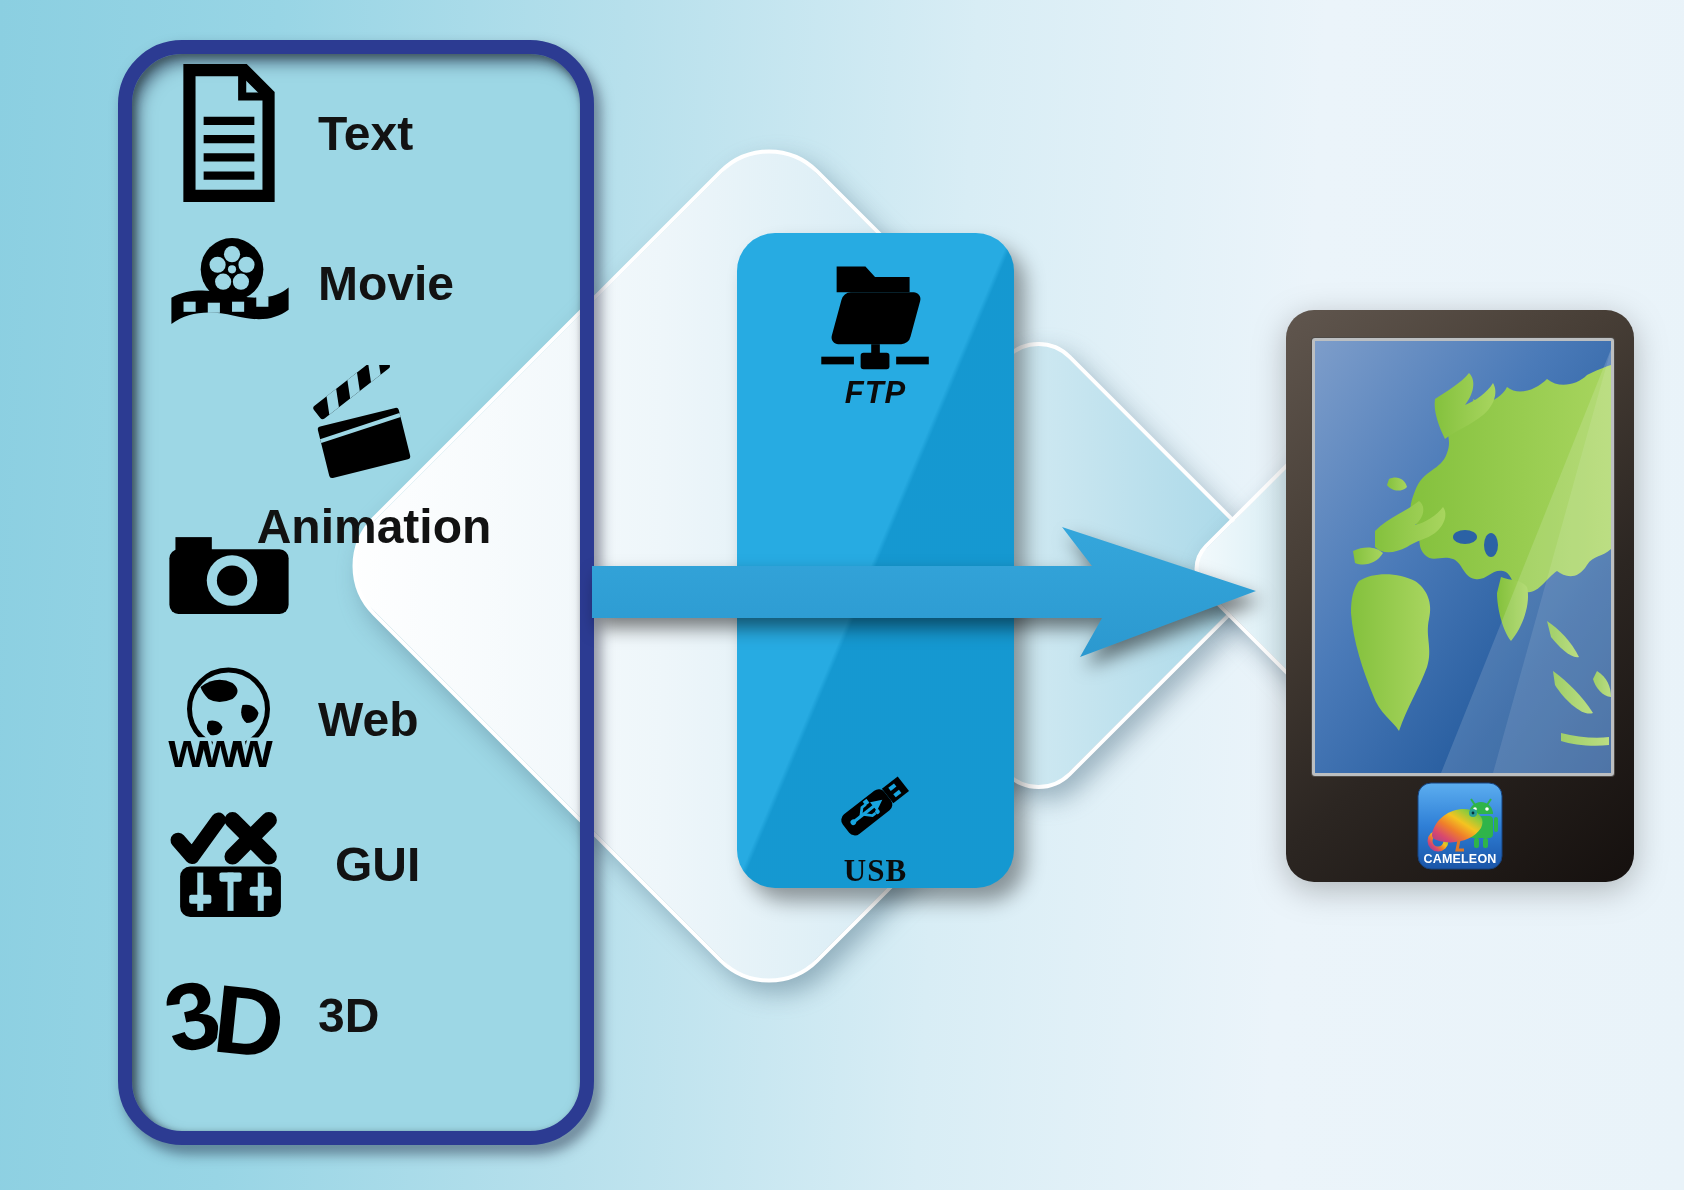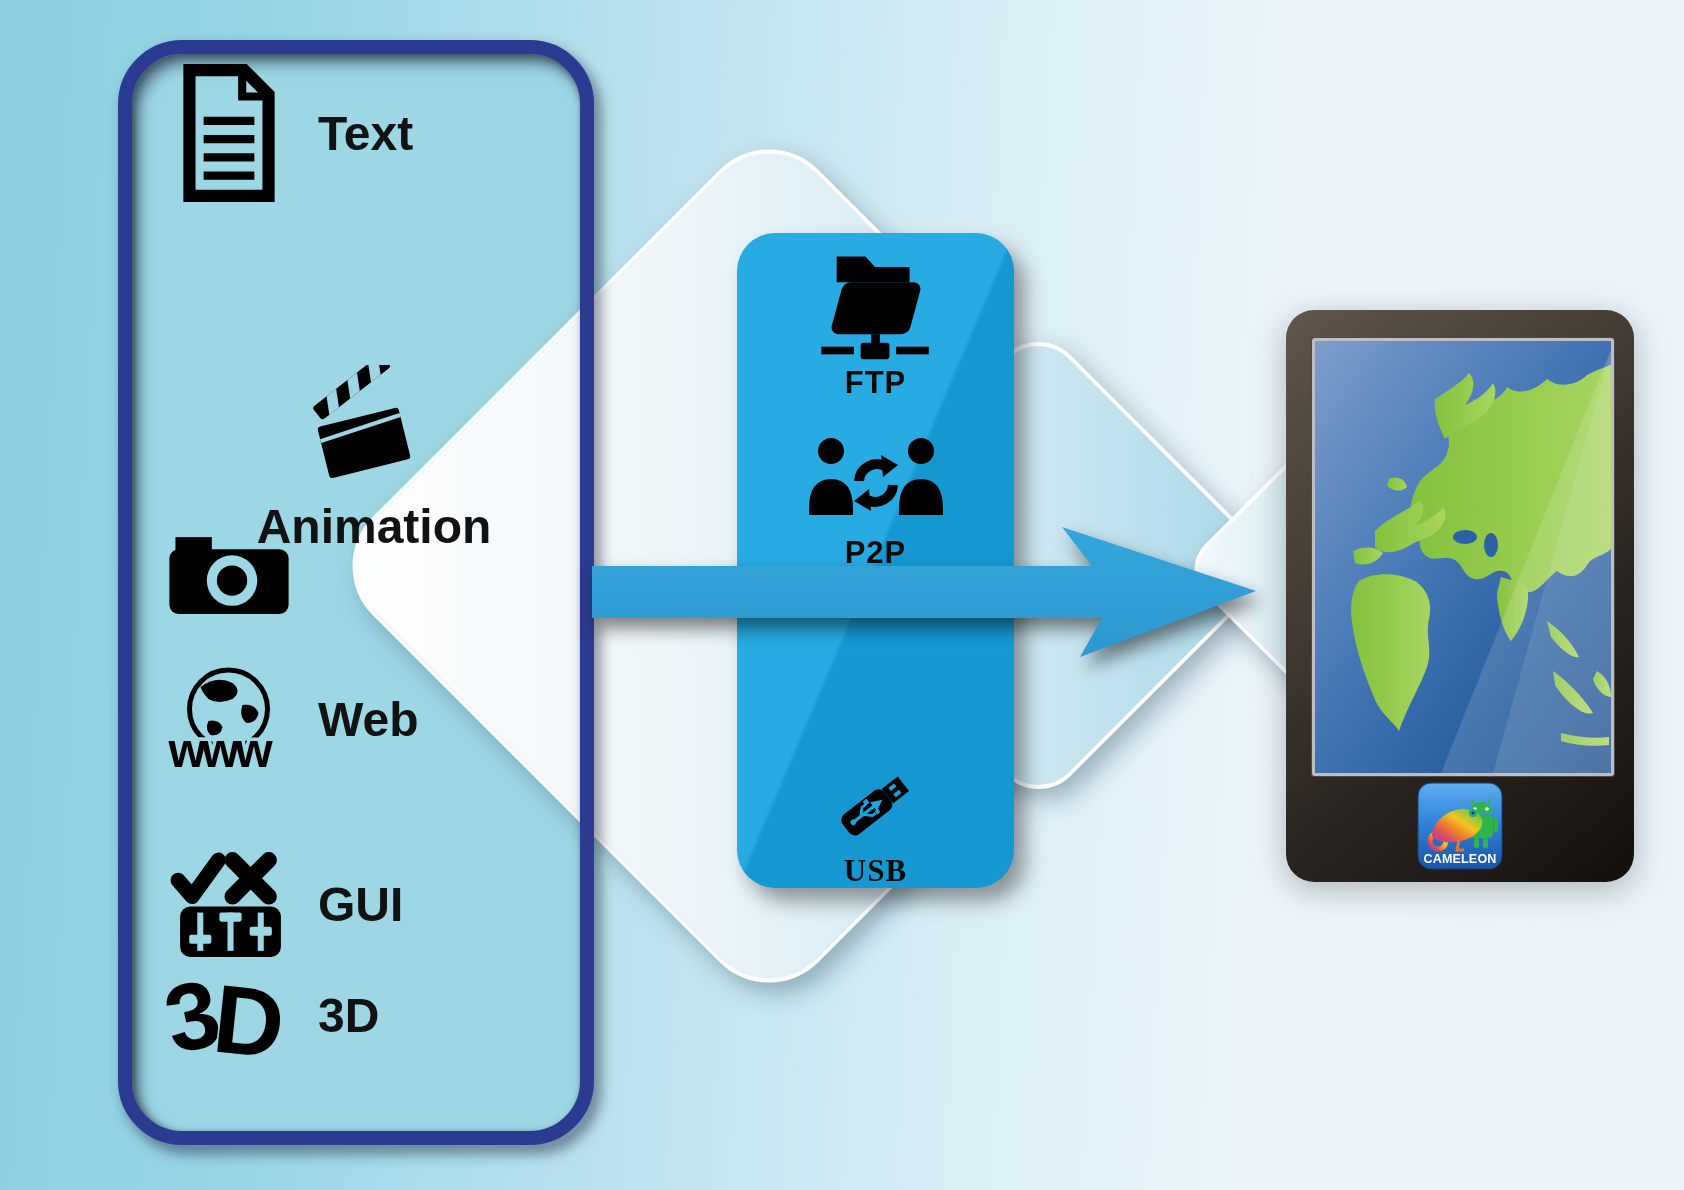--- a/index.html
+++ b/index.html
@@ -82,20 +82,39 @@
           <path d="M68 10 V34 H92" fill="none" stroke="#000" stroke-width="8"></path>
           <line x1="30" y1="58" x2="80" y2="58" stroke="#000" stroke-width="8"></line>
           <line x1="30" y1="76" x2="80" y2="76" stroke="#000" stroke-width="8"></line>
           <line x1="30" y1="94" x2="80" y2="94" stroke="#000" stroke-width="8"></line>
           <line x1="30" y1="112" x2="80" y2="112" stroke="#000" stroke-width="8"></line>
         </svg>
       </span>
       <span class="src-label">Text</span>
     </div>
 
+    <div class="src-row" style="top:168px;">
+      <span class="src-icon">
+        <svg width="132" height="96" viewBox="0 0 130 95">
+          <circle cx="68" cy="34" r="31" fill="#000"></circle>
+          <circle cx="68" cy="19" r="8" fill="var(--lp)"></circle>
+          <circle cx="53.7" cy="29.4" r="8" fill="var(--lp)"></circle>
+          <circle cx="59.2" cy="46.2" r="8" fill="var(--lp)"></circle>
+          <circle cx="76.8" cy="46.2" r="8" fill="var(--lp)"></circle>
+          <circle cx="82.3" cy="29.4" r="8" fill="var(--lp)"></circle>
+          <circle cx="68" cy="34" r="4" fill="var(--lp)"></circle>
+          <path d="M8 62 C30 50 55 56 75 60 C100 65 115 60 124 52 L124 74 C110 84 95 86 70 80 C45 74 25 76 8 88 Z" fill="#000"></path>
+          <rect x="20" y="66" width="12" height="10" fill="var(--lp)"></rect>
+          <rect x="44" y="67" width="12" height="10" fill="var(--lp)"></rect>
+          <rect x="68" y="66" width="12" height="10" fill="var(--lp)"></rect>
+          <rect x="92" y="61" width="12" height="10" fill="var(--lp)"></rect>
+        </svg>
+      </span>
+      <span class="src-label">Movie</span>
+    </div>
 
     <div class="src-row" style="top:313px;flex-direction:column;">
       <span class="src-icon">
         <svg width="122" height="122" viewBox="0 0 120 120">
           <g transform="rotate(-14 60 72)">
             <rect x="16" y="50" width="82" height="52" rx="3" fill="#000"></rect>
             <line x1="16" y1="64" x2="98" y2="58" stroke="var(--lp)" stroke-width="4"></line>
           </g>
           <g transform="rotate(-38 20 52)">
             <rect x="16" y="36" width="86" height="16" rx="3" fill="#000"></rect>
@@ -125,21 +144,21 @@
           <circle cx="62" cy="46" r="39" fill="none" stroke="#000" stroke-width="5"></circle>
           <path d="M34 24 q16 -12 32 -4 q10 8 0 16 q-14 6 -24 0 q-6 -6 -8 -12 z" fill="#000"></path>
           <path d="M76 42 q12 -2 16 8 q-2 10 -12 10 q-8 -6 -4 -18 z" fill="#000"></path>
           <path d="M42 58 q10 -2 14 6 q-2 10 -12 8 q-6 -6 -2 -14 z" fill="#000"></path>
           <text x="2" y="104" font-size="48" font-weight="bold" letter-spacing="-4" fill="#000" stroke="var(--lp)" stroke-width="7" paint-order="stroke">www</text>
         </svg>
       </span>
       <span class="src-label">Web</span>
     </div>
 
-    <div class="src-row" style="top:789px;">
+    <div class="src-row" style="top:749px;gap:17px;">
       <span class="src-icon">
         <svg width="126" height="116" viewBox="0 0 125 115">
           <path d="M12 34 L26 50 L52 14" stroke="#000" stroke-width="15" fill="none" stroke-linecap="round" stroke-linejoin="round"></path>
           <path d="M66 14 L102 50 M102 14 L66 50" stroke="#000" stroke-width="16" stroke-linecap="round"></path>
           <rect x="14" y="60" width="100" height="50" rx="10" fill="#000"></rect>
           <line x1="34" y1="66" x2="34" y2="104" stroke="var(--lp)" stroke-width="6"></line>
           <line x1="64" y1="66" x2="64" y2="104" stroke="var(--lp)" stroke-width="6"></line>
           <line x1="94" y1="66" x2="94" y2="104" stroke="var(--lp)" stroke-width="6"></line>
           <rect x="23" y="88" width="22" height="9" rx="2" fill="var(--lp)"></rect>
           <rect x="53" y="66" width="22" height="9" rx="2" fill="var(--lp)"></rect>
@@ -156,45 +175,32 @@
           <text x="50" y="92" font-size="96" font-weight="bold" transform="rotate(6 85 60)" fill="#000" stroke="var(--lp)" stroke-width="3" paint-order="stroke">D</text>
         </svg>
       </span>
       <span class="src-label">3D</span>
     </div>
   </div>
 
   <div class="abs xfer">
     <div class="xfer-overlay"></div>
 
-    <div class="t-item" style="top:10px;">
+    <div class="t-item" style="top:20px;font-style:italic;">
       <svg width="150" height="120" viewBox="0 0 150 125">
         <path d="M34 14 h30 l10 11 h36 v16 h-76 z" fill="#000"></path>
         <path d="M40 41 h74 a7 7 0 0 1 7 9 l-10 37 a10 10 0 0 1 -10 8 H36 a7 7 0 0 1 -7 -9 l10 -37 a10 10 0 0 1 10 -8 z" fill="#000"></path>
         <rect x="70" y="95" width="9" height="10" fill="#000"></rect>
         <rect x="59" y="104" width="30" height="17" rx="3" fill="#000"></rect>
         <rect x="18" y="108" width="34" height="8" fill="#000"></rect>
         <rect x="96" y="108" width="34" height="8" fill="#000"></rect>
       </svg>
       <span class="t-label">FTP</span>
     </div>
 
-    <div class="t-item" style="top:200px;">
-      <svg width="150" height="100" viewBox="0 0 150 100">
-        <circle cx="30" cy="18" r="13" fill="#000"></circle>
-        <path d="M8 82 v-6 q0 -30 22 -30 q22 0 22 30 v6 z" fill="#000"></path>
-        <circle cx="120" cy="18" r="13" fill="#000"></circle>
-        <path d="M98 82 v-6 q0 -30 22 -30 q22 0 22 30 v6 z" fill="#000"></path>
-        <path d="M58 48 a18 18 0 0 1 26 -15" stroke="#000" stroke-width="10" fill="none"></path>
-        <polygon points="80,22 97,32 82,44" fill="#000"></polygon>
-        <path d="M92 52 a18 18 0 0 1 -26 15" stroke="#000" stroke-width="10" fill="none"></path>
-        <polygon points="70,78 53,68 68,56" fill="#000"></polygon>
-      </svg>
-      <span class="t-label">P2P</span>
-    </div>
 
 
     <div class="t-item" style="top:522px;font-family:Liberation Serif, serif;">
       <svg width="124" height="96" viewBox="0 0 120 120">
         <g transform="rotate(-38 60 62)">
           <rect x="12" y="47" width="66" height="31" rx="9" fill="#000"></rect>
           <rect x="78" y="51" width="25" height="23" fill="#000"></rect>
           <rect x="85" y="55" width="9" height="5" fill="var(--pb)"></rect>
           <rect x="85" y="65" width="9" height="5" fill="var(--pb)"></rect>
           <circle cx="24" cy="62" r="3.5" fill="var(--pb)"></circle>

